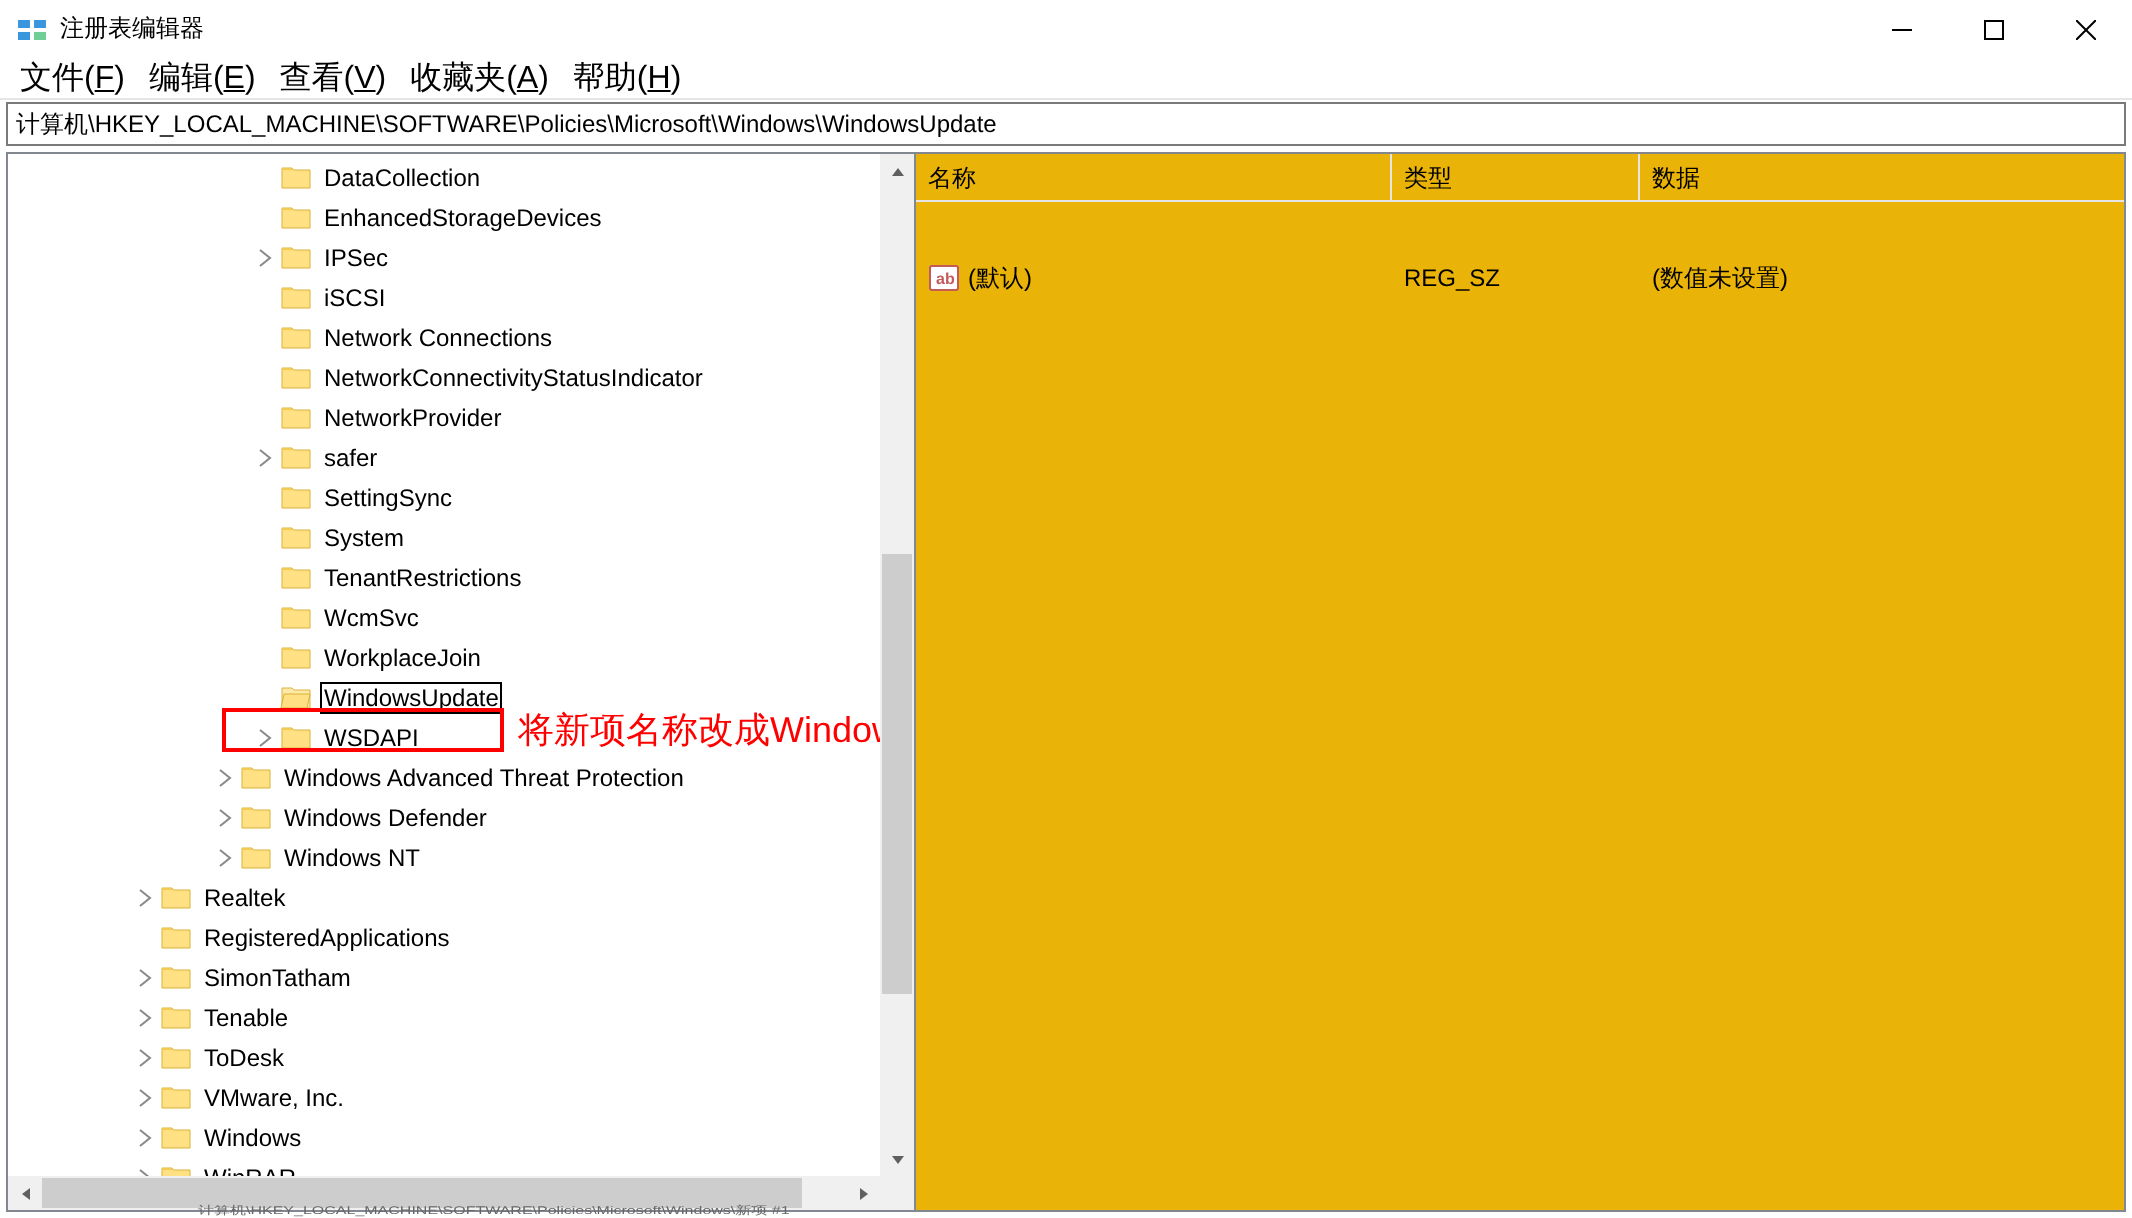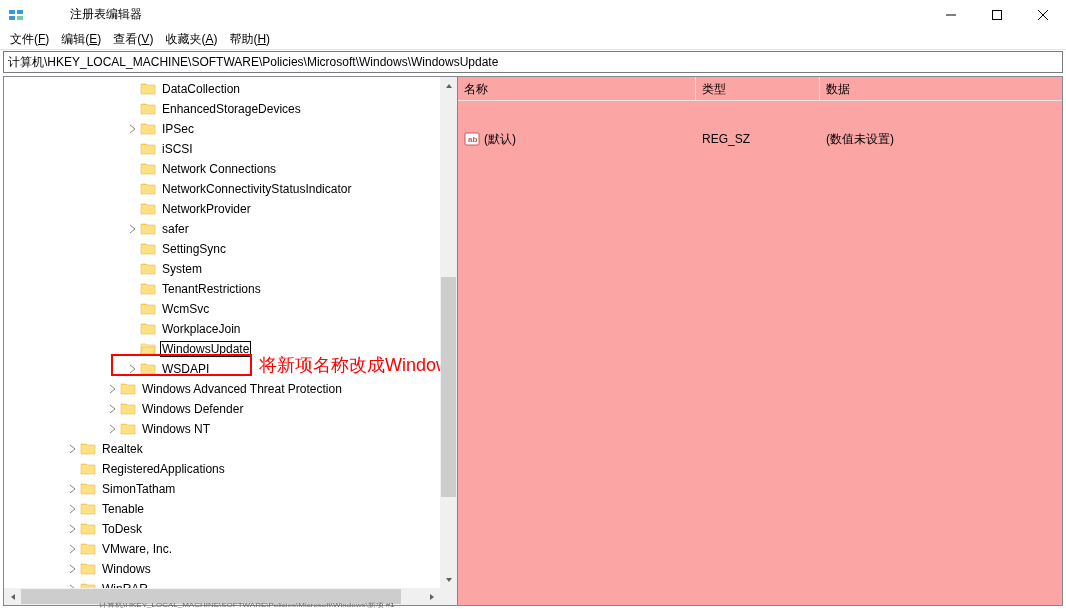--- a/index.html
+++ b/index.html
@@ -1,37 +1,37 @@
 <!DOCTYPE html>
 <html><head>
 <meta charset="utf-8">
 <style>
 * { box-sizing: border-box; margin: 0; padding: 0; font-family: "Microsoft YaHei", "Segoe UI", Tahoma, sans-serif; }
 body { width: 1066px; height: 609px; background: #fff; overflow: hidden; position: relative; }
 
 
 .title-bar { height: 30px; display: flex; align-items: center; border-bottom: 1px solid transparent; }
 .title-bar .app-icon { width: 16px; height: 16px; margin: 0 6px 0 8px; }
-.title-bar .title { font-size: 12px; color: #000; flex: 1; margin-left: 40px; }
+.title-bar .title { font-size: 12px; color: #000; flex: 1; }
 .window-controls { display: flex; }
 .window-controls .ctrl { width: 46px; height: 30px; display: flex; align-items: center; justify-content: center; }
 .window-controls .ctrl svg { stroke: #000; }
 
 
-.menu-bar { height: 20px; display: flex; align-items: center; padding: 0 4px; font-size: 12px; border-bottom: 1px solid #e5e5e5; }
+.menu-bar { height: 20px; display: flex; align-items: center; padding: 0 4px; font-size: 16px; border-bottom: 1px solid #e5e5e5; }
 .menu-item { padding: 2px 6px; cursor: default; }
 .menu-item .accel { text-decoration: underline; }
 
 
 .address-bar { height: 22px; border: 1px solid #7a7a7a; margin: 1px 3px; display: flex; align-items: center; padding: 0 4px; font-size: 12px; background: #fff; }
 
 
 .content { position: absolute; top: 76px; left: 3px; right: 3px; bottom: 3px; display: flex; }
 .tree-panel { width: 455px; border: 1px solid #828790; background: #fff; overflow: hidden; position: relative; }
-.list-panel { flex: 1; border: 1px solid #828790; border-left: none; background: #fca5a5; display: flex; flex-direction: column; }
+.list-panel { flex: 1; border: 1px solid #828790; border-left: none; background: #eab308; display: flex; flex-direction: column; }
 
 
 .tree { font-size: 12px; padding-top: 2px; }
 .tree-row { height: 20px; display: flex; align-items: center; white-space: nowrap; text-align: right; }
 .expander { width: 16px; height: 16px; display: flex; align-items: center; justify-content: center; flex-shrink: 0; }
 .expander svg { display: block; }
 .folder-icon { width: 16px; height: 16px; margin-right: 4px; flex-shrink: 0; }
 .tree-label { padding: 1px 2px; }
 .tree-label.editing { border: 1px solid #000; background: #fff; padding: 0 1px; }
 

